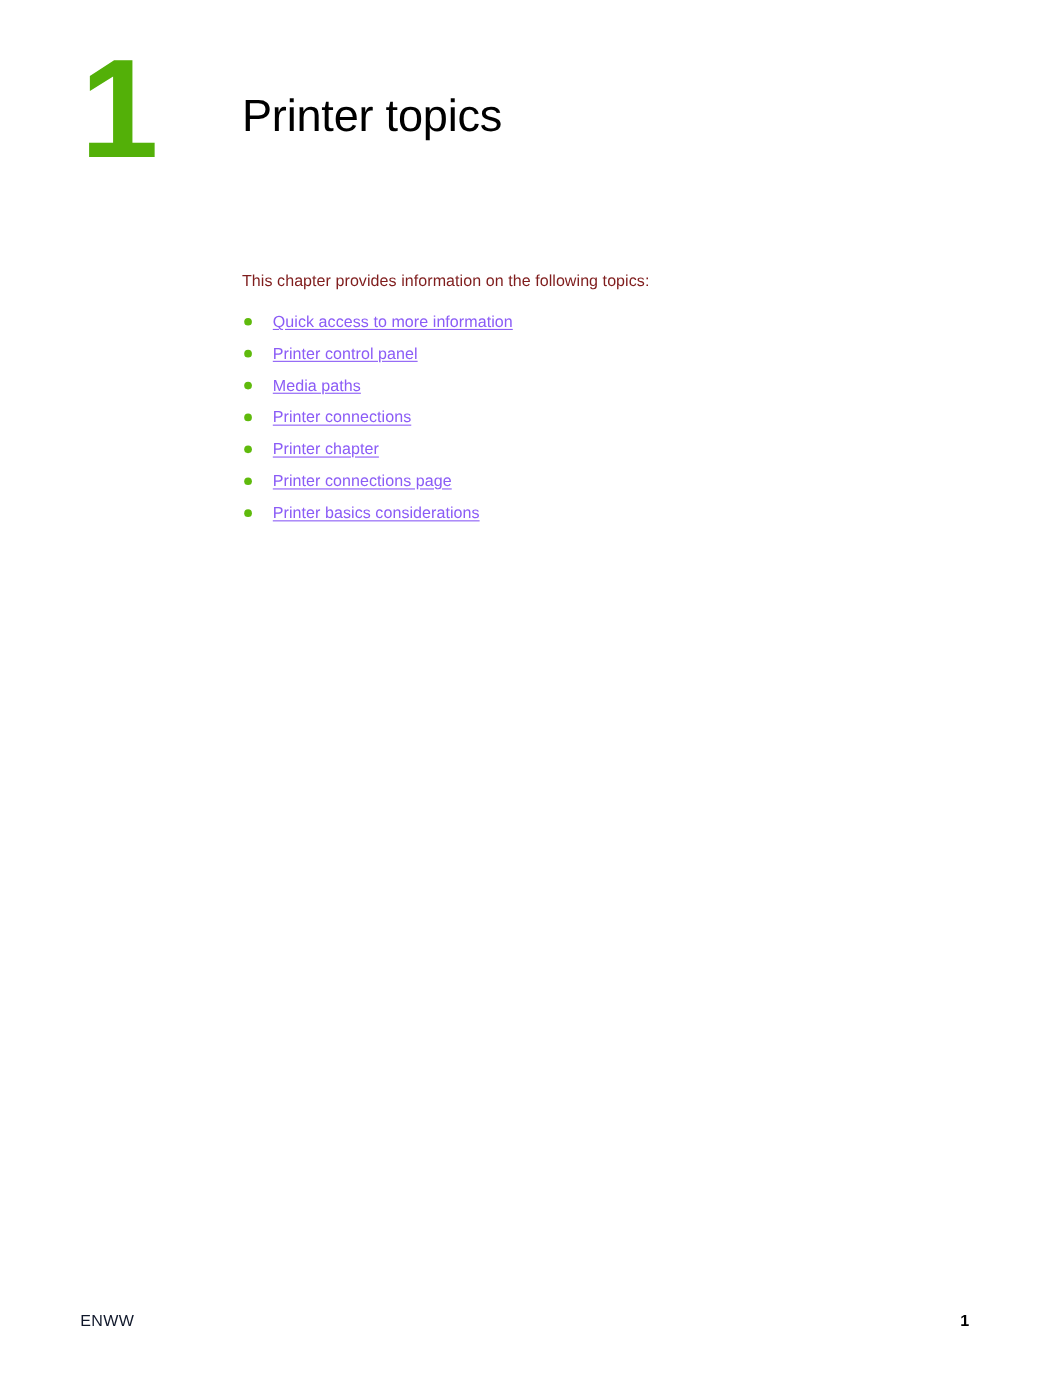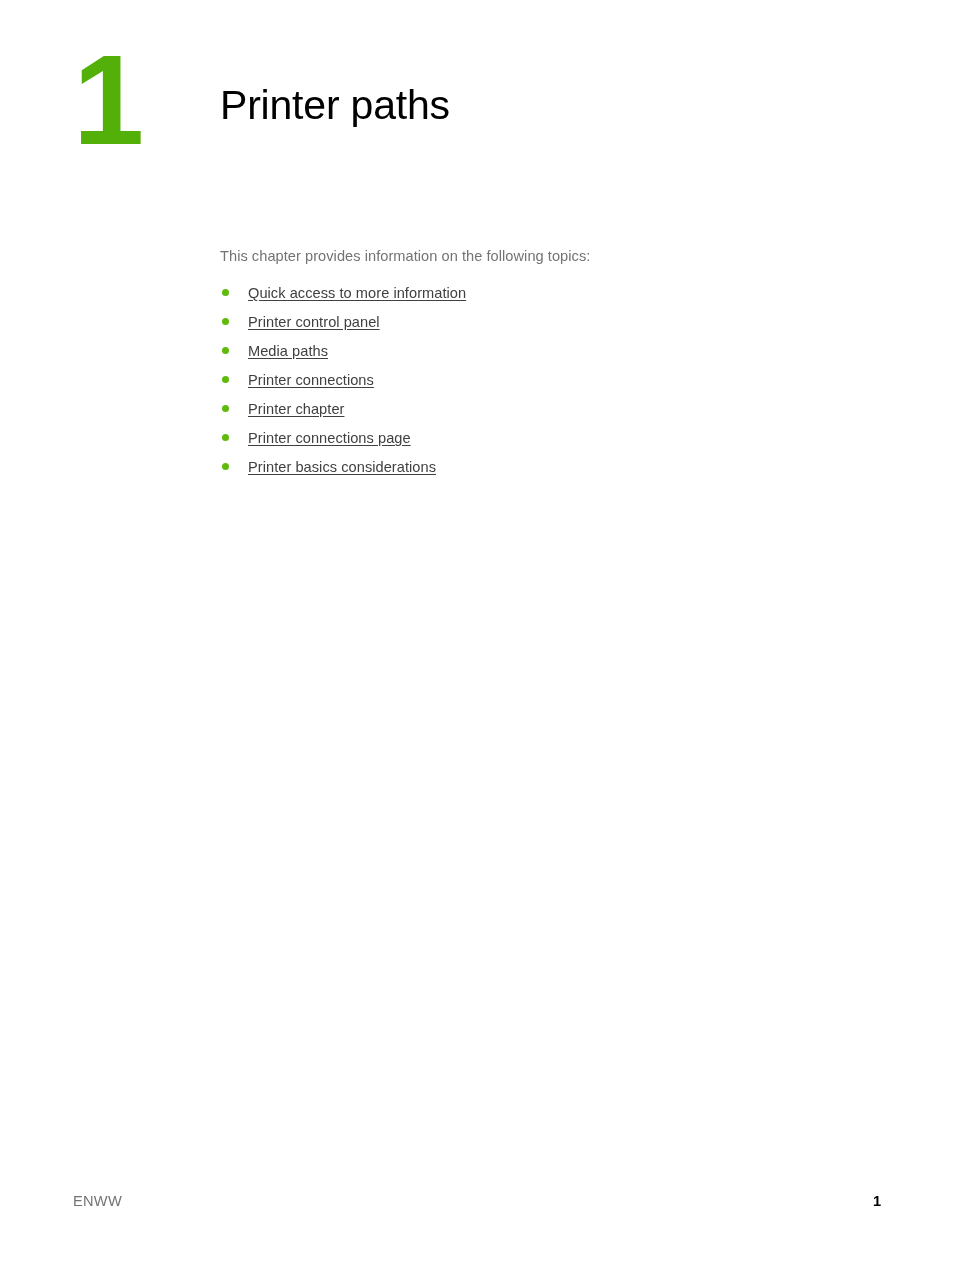--- a/index.html
+++ b/index.html
@@ -55,21 +55,21 @@
   
   .content {
     position: absolute;
     left: 220px;
     top: 247px;
     width: 670px;
   }
   .intro-paragraph {
     font-size: 14.6px;
     line-height: 19px;
-    color: #737373;
+    color: #7f1d1d;
     margin: 0 0 12px 0;
     letter-spacing: 0.05px;
   }
 
   .topic-list {
     list-style: none;
     margin: 0;
     padding: 0;
   }
   .topic-item {
@@ -82,63 +82,63 @@
     position: absolute;
     left: 2px;
     top: 11px;
     width: 7px;
     height: 7px;
     border-radius: 50%;
     background: #5fba0c;
   }
   .topic-link {
     font-size: 14.6px;
-    color: #404040;
+    color: #8b5cf6;
     text-decoration: underline;
     text-underline-offset: 2px;
     letter-spacing: 0.05px;
     cursor: pointer;
   }
 
   
   .footer {
     position: absolute;
     left: 0;
     top: 1190px;
     width: 954px;
     height: 30px;
   }
   .footer-left {
     position: absolute;
     left: 73px;
     top: 0;
     font-size: 14.6px;
     line-height: 22px;
-    color: #737373;
+    color: #0f172a;
     letter-spacing: 0.3px;
   }
   .footer-right {
     position: absolute;
     right: 73px;
     top: 0;
     font-size: 14.6px;
     line-height: 22px;
     font-weight: bold;
     color: #000000;
     text-align: right;
   }
 </style>
 </head>
 <body>
 
 <div class="page">
 
   <div class="chapter-header">
     <div class="chapter-number">1</div>
-    <h1 class="chapter-title">Printer paths</h1>
+    <h1 class="chapter-title">Printer topics</h1>
   </div>
 
   <div class="content">
     <p class="intro-paragraph">This chapter provides information on the following topics:</p>
 
     <ul class="topic-list">
       <li class="topic-item">
         <span class="topic-bullet"></span>
         <a class="topic-link">Quick access to more information</a>
       </li>

